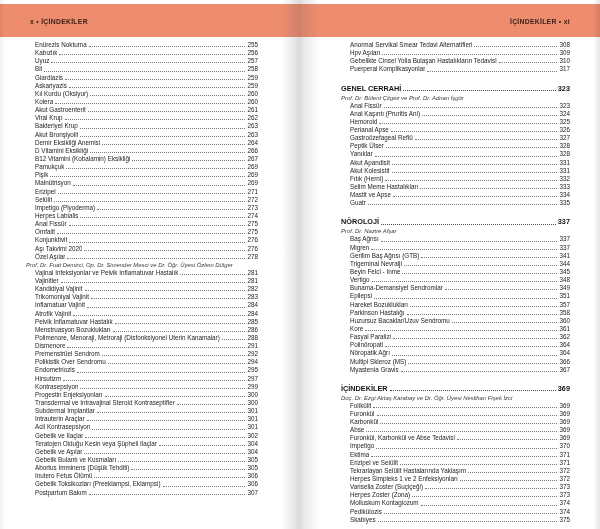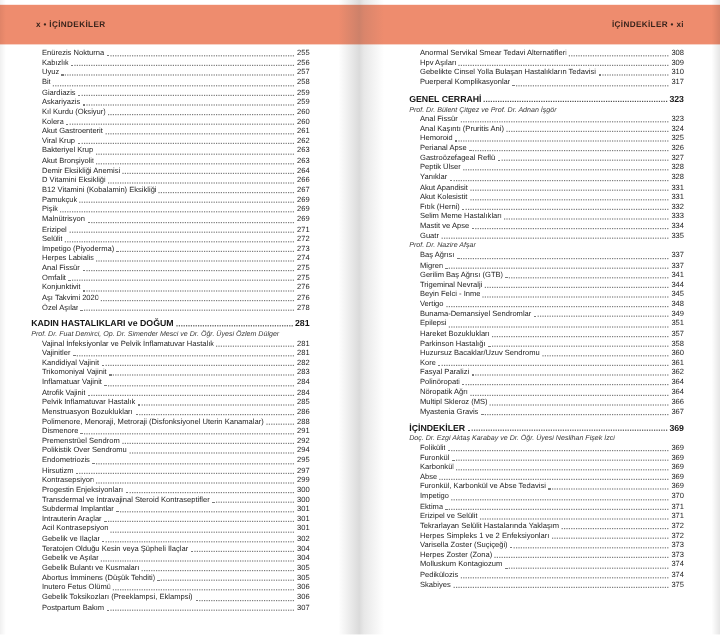--- a/index.html
+++ b/index.html
@@ -28,21 +28,21 @@
     font-size:6.3px;color:var(--text,#232323);
     padding-left:9px;line-height:8.15px;
   }
   .row .lbl{white-space:nowrap;flex-shrink:1;overflow:hidden;}
   .leader{
     flex:1 1 auto;min-width:5px;align-self:flex-end;
     border-bottom:1px dotted #7a7a7a;margin:0 2px 2px 2px;
   }
   .row .pg{flex-shrink:0;}
   .sec{
-    display:flex;align-items:baseline;height:11px;margin-top:3px;
+    display:flex;align-items:baseline;height:11px;margin-top:9px;
     font-size:7.3px;font-weight:bold;color:#141414;line-height:11px;
   }
   .sec .lbl{white-space:nowrap;}
   .sec .leader{border-bottom:1px dotted #4a4a4a;margin-bottom:2.5px;}
   .sec .pg{flex-shrink:0;}
   .auth{
     height:8px;line-height:8px;font-size:5.9px;font-style:italic;
     color:var(--author,#3a3a3a);white-space:nowrap;overflow:hidden;
   }
   .spine{
@@ -198,25 +198,20 @@
       <div class="row">
         <span class="lbl">Aşı Takvimi 2020</span>
         <span class="leader"></span>
         <span class="pg">276</span>
       </div>
       <div class="row">
         <span class="lbl">Özel Aşılar</span>
         <span class="leader"></span>
         <span class="pg">278</span>
       </div>
-      <div class="sec">
-        <span class="lbl">KADIN HASTALIKLARI ve DOĞUM</span>
-        <span class="leader"></span>
-        <span class="pg">281</span>
-      </div>
       <div class="auth">Prof. Dr. Fuat Demirci, Op. Dr. Simender Mesci ve Dr. Öğr. Üyesi Özlem Dülger</div>
       <div class="row">
         <span class="lbl">Vajinal İnfeksiyonlar ve Pelvik İnflamatuvar Hastalık</span>
         <span class="leader"></span>
         <span class="pg">281</span>
       </div>
       <div class="row">
         <span class="lbl">Vajinitler</span>
         <span class="leader"></span>
         <span class="pg">281</span>
@@ -436,20 +431,25 @@
       </div>
       <div class="row">
         <span class="lbl">Mastit ve Apse</span>
         <span class="leader"></span>
         <span class="pg">334</span>
       </div>
       <div class="row">
         <span class="lbl">Guatr</span>
         <span class="leader"></span>
         <span class="pg">335</span>
+      </div>
+      <div class="sec">
+        <span class="lbl">NÖROLOJİ</span>
+        <span class="leader"></span>
+        <span class="pg">337</span>
       </div>
       <div class="auth">Prof. Dr. Nazire Afşar</div>
       <div class="row">
         <span class="lbl">Baş Ağrısı</span>
         <span class="leader"></span>
         <span class="pg">337</span>
       </div>
       <div class="row">
         <span class="lbl">Migren</span>
         <span class="leader"></span>

